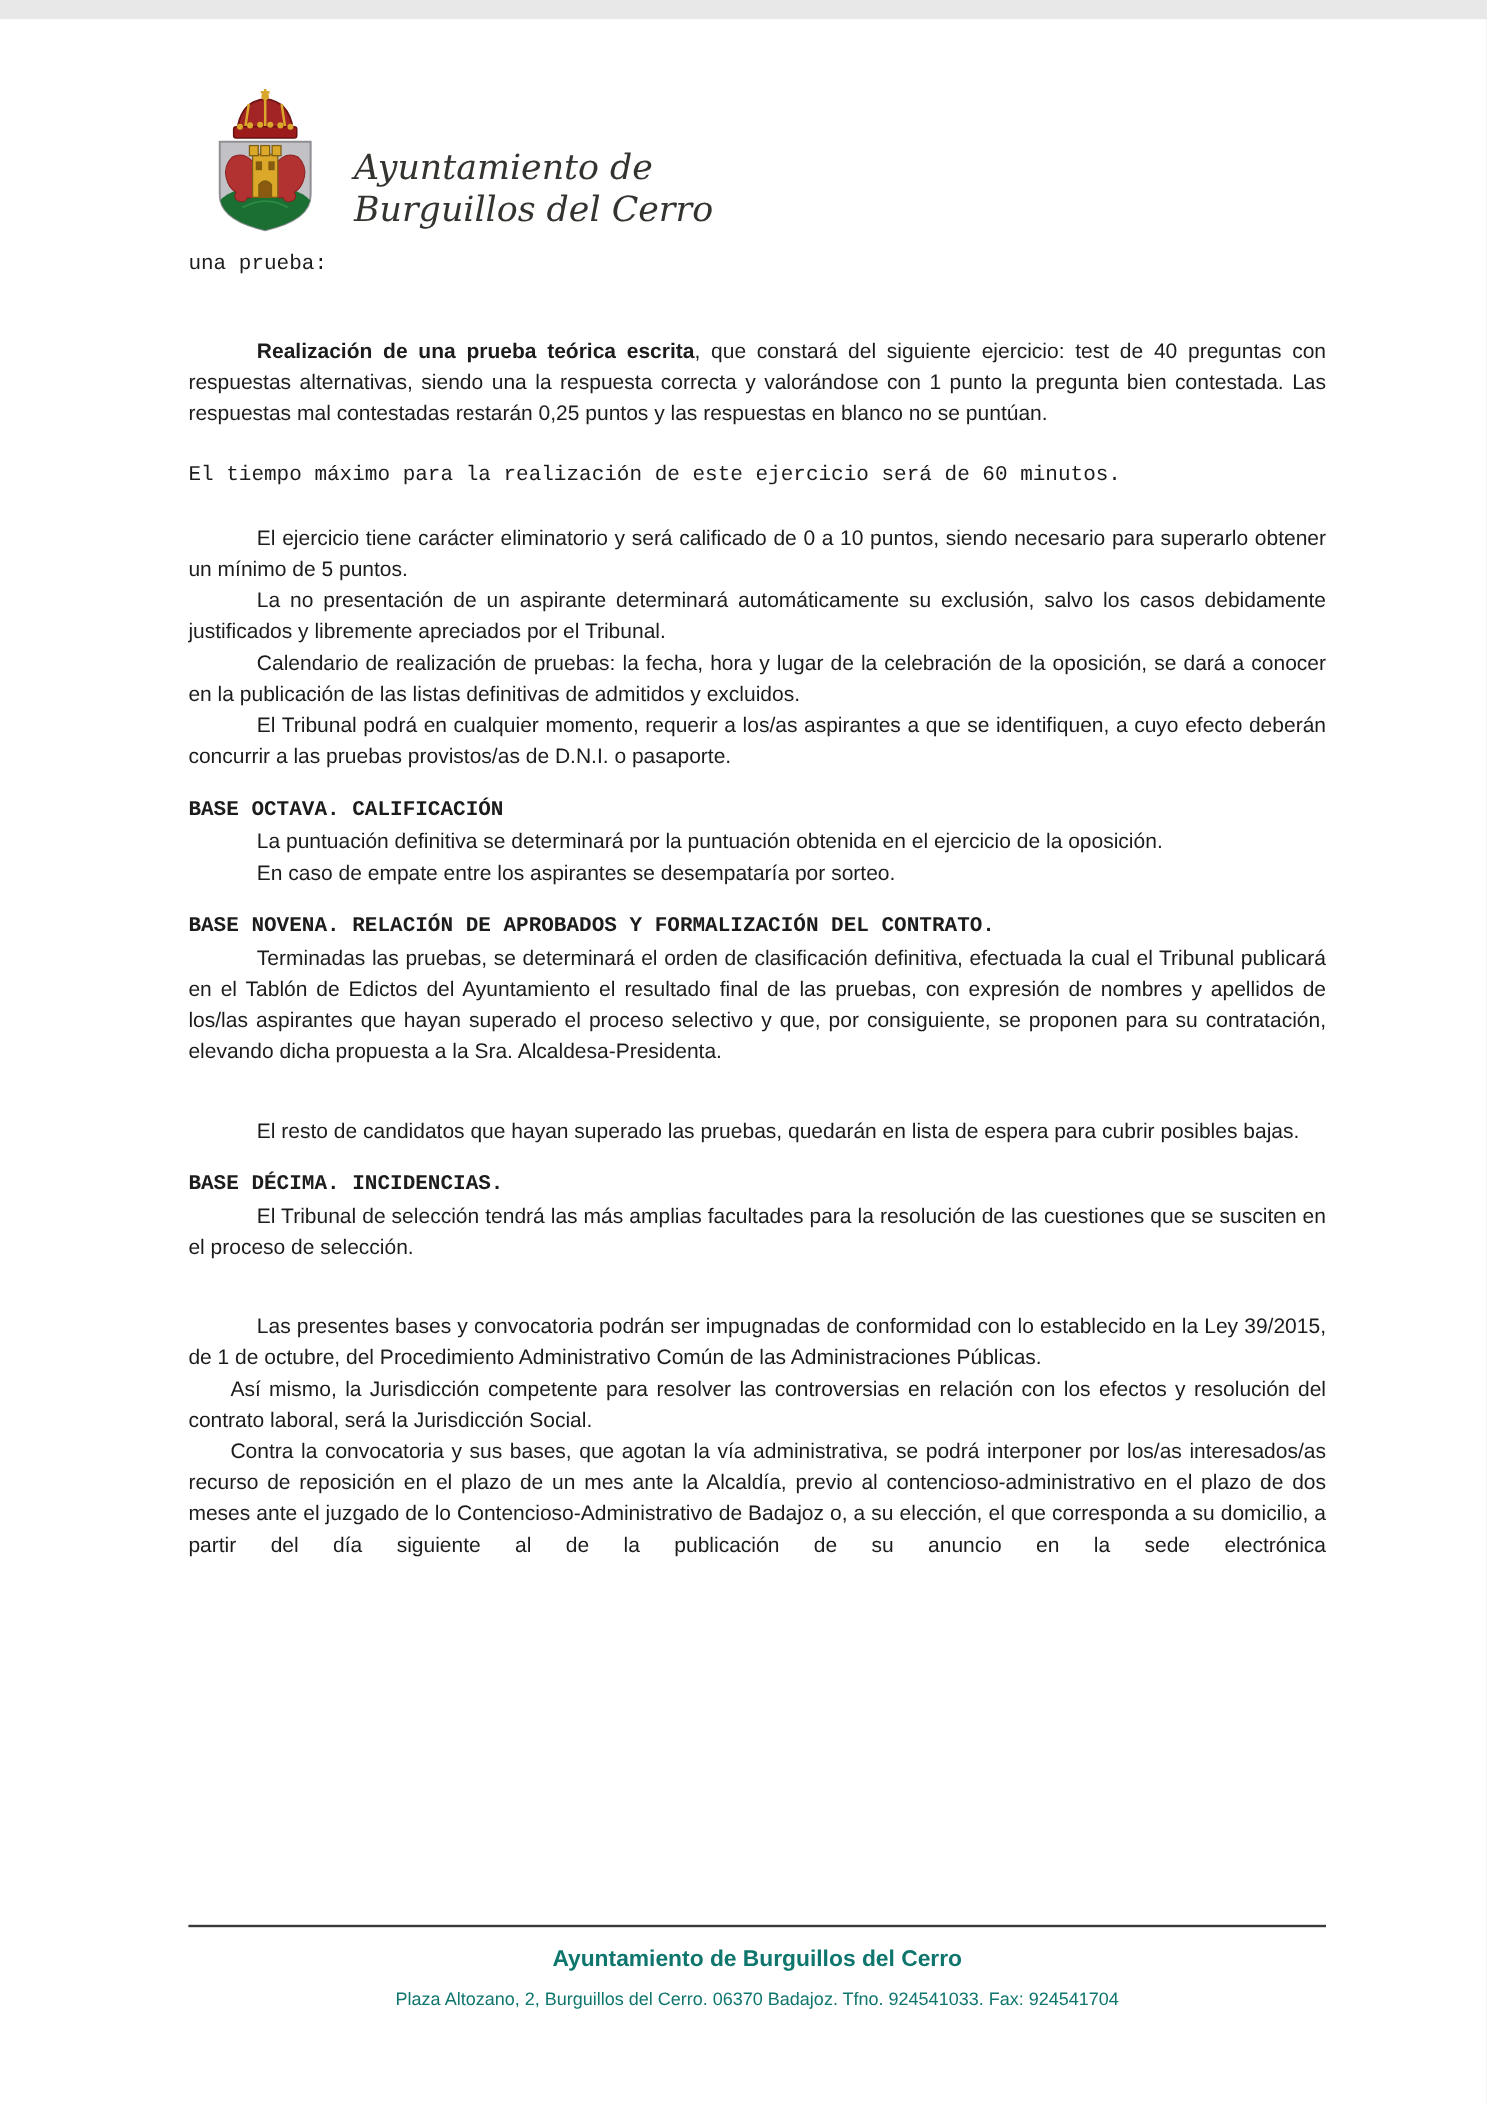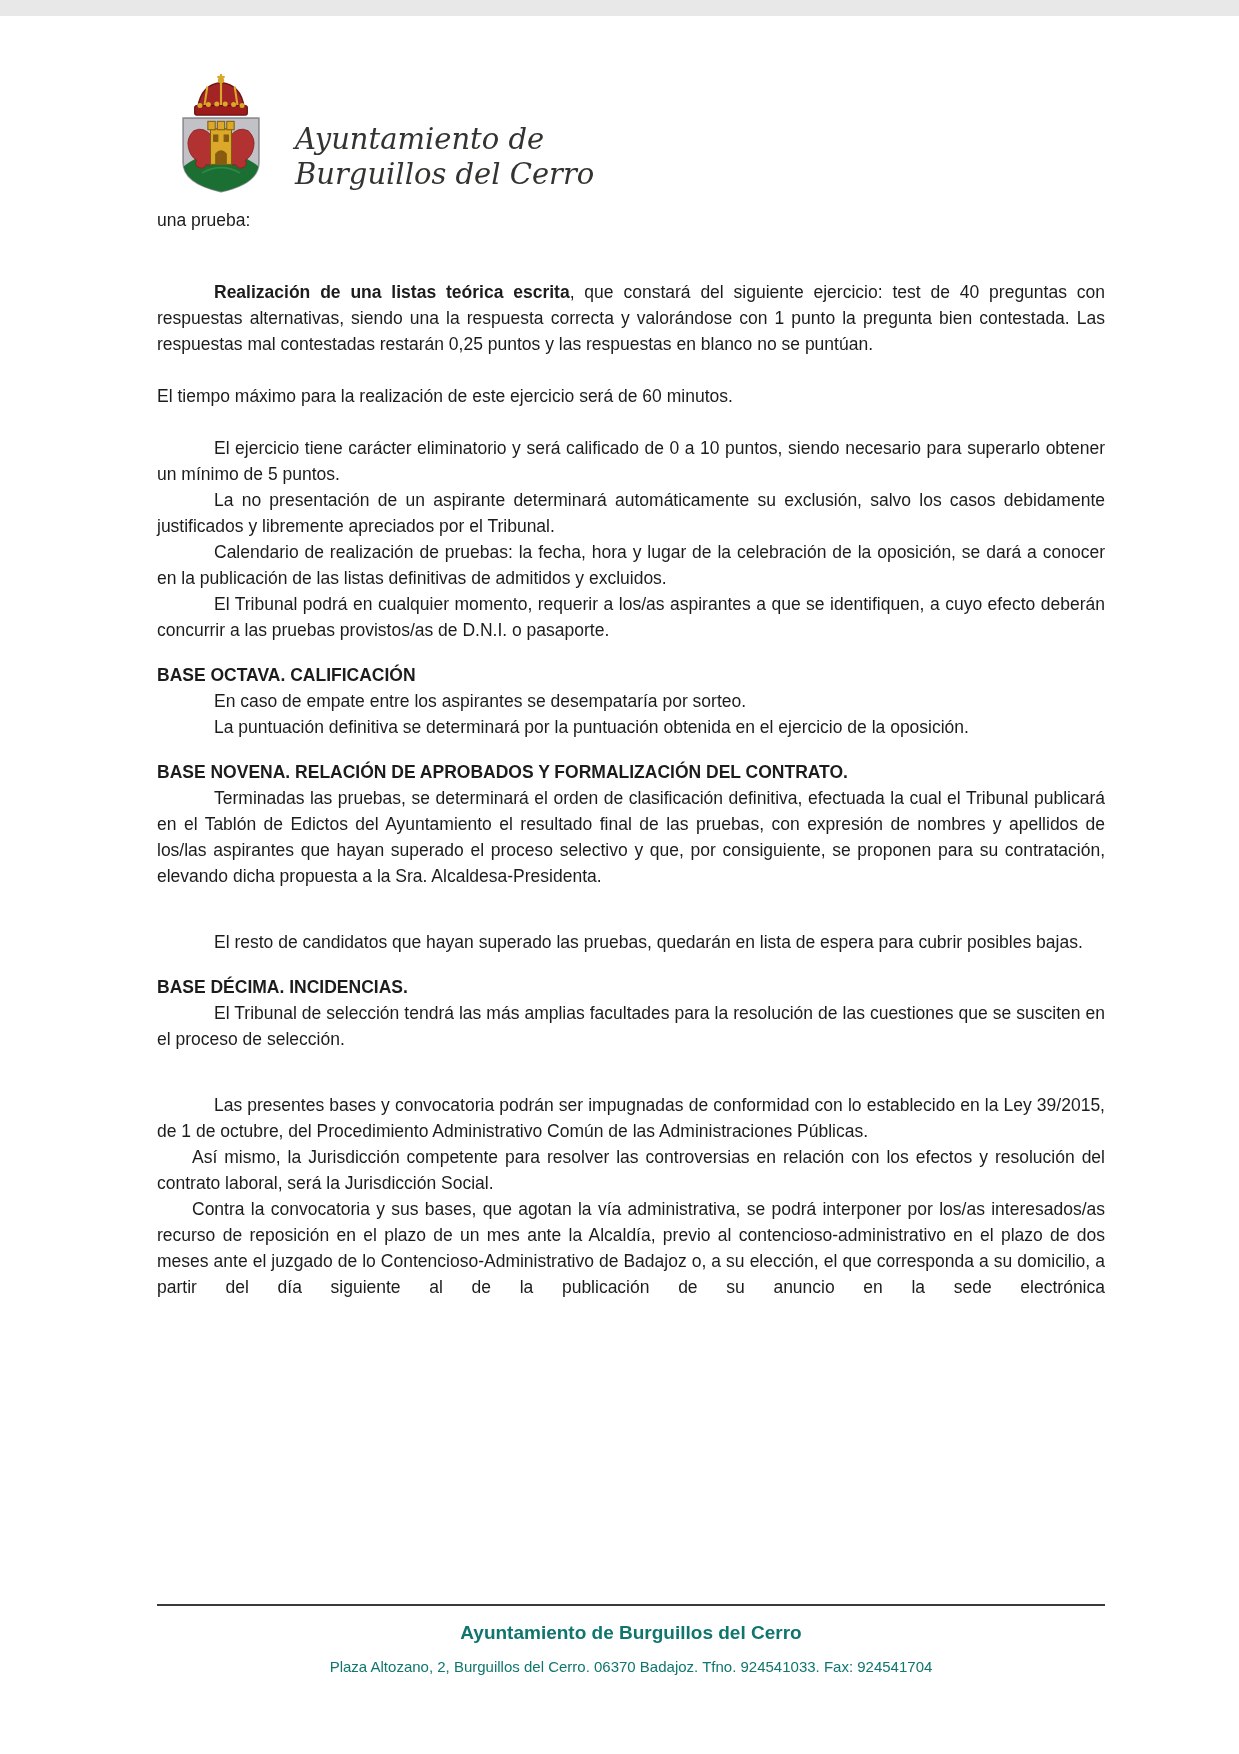--- a/index.html
+++ b/index.html
@@ -43,21 +43,21 @@
     line-height: 26px;
     text-align: justify;
   }
   .doc-body p { margin: 0; }
   .doc-body p.heading {
     font-weight: bold;
     text-align: left;
   }
   .indent-lg { text-indent: 57px; }
   .indent-sm { text-indent: 35px; }
-  .indent-none { text-indent: 0; }
+  .indent-none { text-indent: 0; font-family: Liberation Mono, monospace; }
   .gap-intro   { margin-top: 46px !important; }
   .gap-line    { margin-top: 26px !important; }
   .gap-section { margin-top: 19px !important; }
   .gap-big     { margin-top: 40px !important; }
   .justify-last { text-align-last: justify; }
 
   
   .page-footer {
     position: absolute;
     left: 157px;
@@ -128,29 +128,29 @@
       </g>
     </svg>
     <div class="org-name">
       <div>Ayuntamiento de</div>
       <div>Burguillos del Cerro</div>
     </div>
   </header>
 
   <main class="doc-body" id="content">
       <p class="indent-none gap-none">una prueba:</p>
-      <p class="indent-lg gap-intro"><strong>Realización de una listas teórica escrita</strong>, que constará del siguiente ejercicio: test de 40 preguntas con respuestas alternativas, siendo una la respuesta correcta y valorándose con 1 punto la pregunta bien contestada. Las respuestas mal contestadas restarán 0,25 puntos y las respuestas en blanco no se puntúan.</p>
+      <p class="indent-lg gap-intro"><strong>Realización de una prueba teórica escrita</strong>, que constará del siguiente ejercicio: test de 40 preguntas con respuestas alternativas, siendo una la respuesta correcta y valorándose con 1 punto la pregunta bien contestada. Las respuestas mal contestadas restarán 0,25 puntos y las respuestas en blanco no se puntúan.</p>
       <p class="indent-none gap-line">El tiempo máximo para la realización de este ejercicio será de 60 minutos.</p>
       <p class="indent-lg gap-line">El ejercicio tiene carácter eliminatorio y será calificado de 0 a 10 puntos, siendo necesario para superarlo obtener un mínimo de 5 puntos.</p>
       <p class="indent-lg gap-none">La no presentación de un aspirante determinará automáticamente su exclusión, salvo los casos debidamente justificados y libremente apreciados por el Tribunal.</p>
       <p class="indent-lg gap-none">Calendario de realización de pruebas: la fecha, hora y lugar de la celebración de la oposición, se dará a conocer en la publicación de las listas definitivas de admitidos y excluidos.</p>
       <p class="indent-lg gap-none">El Tribunal podrá en cualquier momento, requerir a los/as aspirantes a que se identifiquen, a cuyo efecto deberán concurrir a las pruebas provistos/as de D.N.I. o pasaporte.</p>
       <p class="heading indent-none gap-section">BASE OCTAVA. CALIFICACIÓN</p>
+      <p class="indent-lg gap-none">La puntuación definitiva se determinará por la puntuación obtenida en el ejercicio de la oposición.</p>
       <p class="indent-lg gap-none">En caso de empate entre los aspirantes se desempataría por sorteo.</p>
-      <p class="indent-lg gap-none">La puntuación definitiva se determinará por la puntuación obtenida en el ejercicio de la oposición.</p>
       <p class="heading indent-none gap-section">BASE NOVENA. RELACIÓN DE APROBADOS Y FORMALIZACIÓN DEL CONTRATO.</p>
       <p class="indent-lg gap-none">Terminadas las pruebas, se determinará el orden de clasificación definitiva, efectuada la cual el Tribunal publicará en el Tablón de Edictos del Ayuntamiento el resultado final de las pruebas, con expresión de nombres y apellidos de los/las aspirantes que hayan superado el proceso selectivo y que, por consiguiente, se proponen para su contratación, elevando dicha propuesta a la Sra. Alcaldesa-Presidenta.</p>
       <p class="indent-lg gap-big">El resto de candidatos que hayan superado las pruebas, quedarán en lista de espera para cubrir posibles bajas.</p>
       <p class="heading indent-none gap-section">BASE DÉCIMA. INCIDENCIAS.</p>
       <p class="indent-lg gap-none">El Tribunal de selección tendrá las más amplias facultades para la resolución de las cuestiones que se susciten en el proceso de selección.</p>
       <p class="indent-lg gap-big">Las presentes bases y convocatoria podrán ser impugnadas de conformidad con lo establecido en la Ley 39/2015, de 1 de octubre, del Procedimiento Administrativo Común de las Administraciones Públicas.</p>
       <p class="indent-sm gap-none">Así mismo, la Jurisdicción competente para resolver las controversias en relación con los efectos y resolución del contrato laboral, será la Jurisdicción Social.</p>
       <p class="indent-sm gap-none justify-last">Contra la convocatoria y sus bases, que agotan la vía administrativa, se podrá interponer por los/as interesados/as recurso de reposición en el plazo de un mes ante la Alcaldía, previo al contencioso-administrativo en el plazo de dos meses ante el juzgado de lo Contencioso-Administrativo de Badajoz o, a su elección, el que corresponda a su domicilio, a partir del día siguiente al de la publicación de su anuncio en la sede electrónica</p>
     </main>
 

